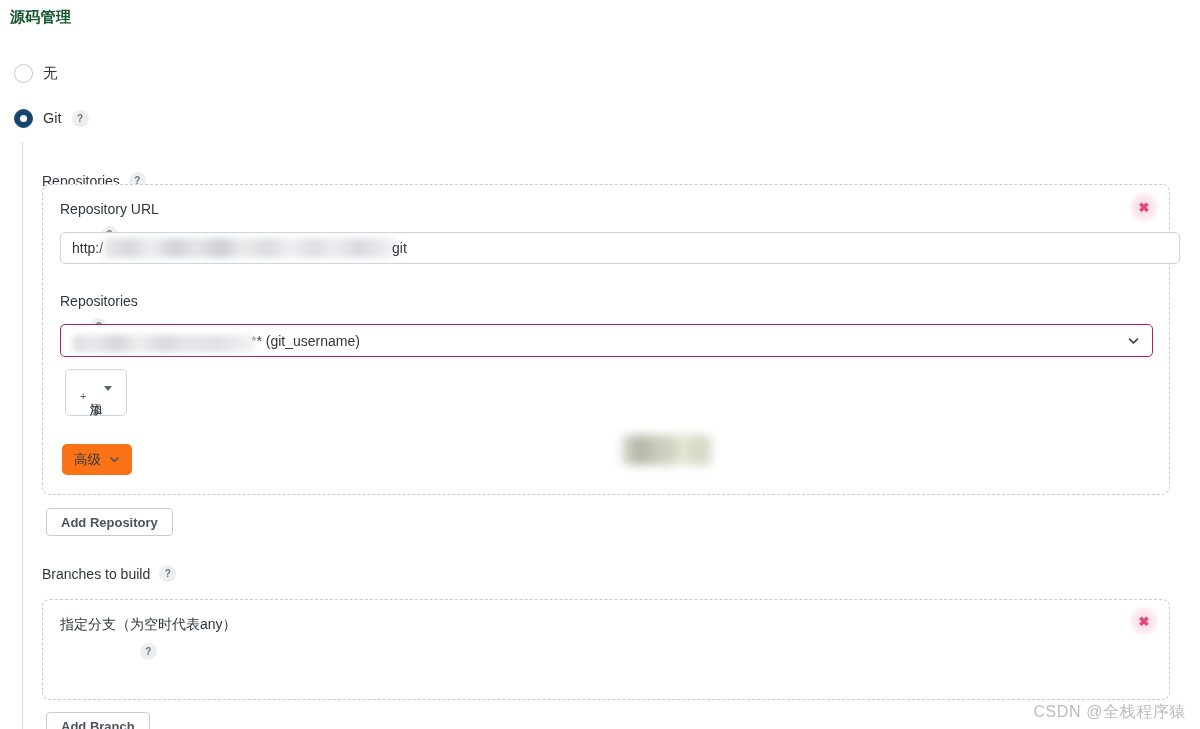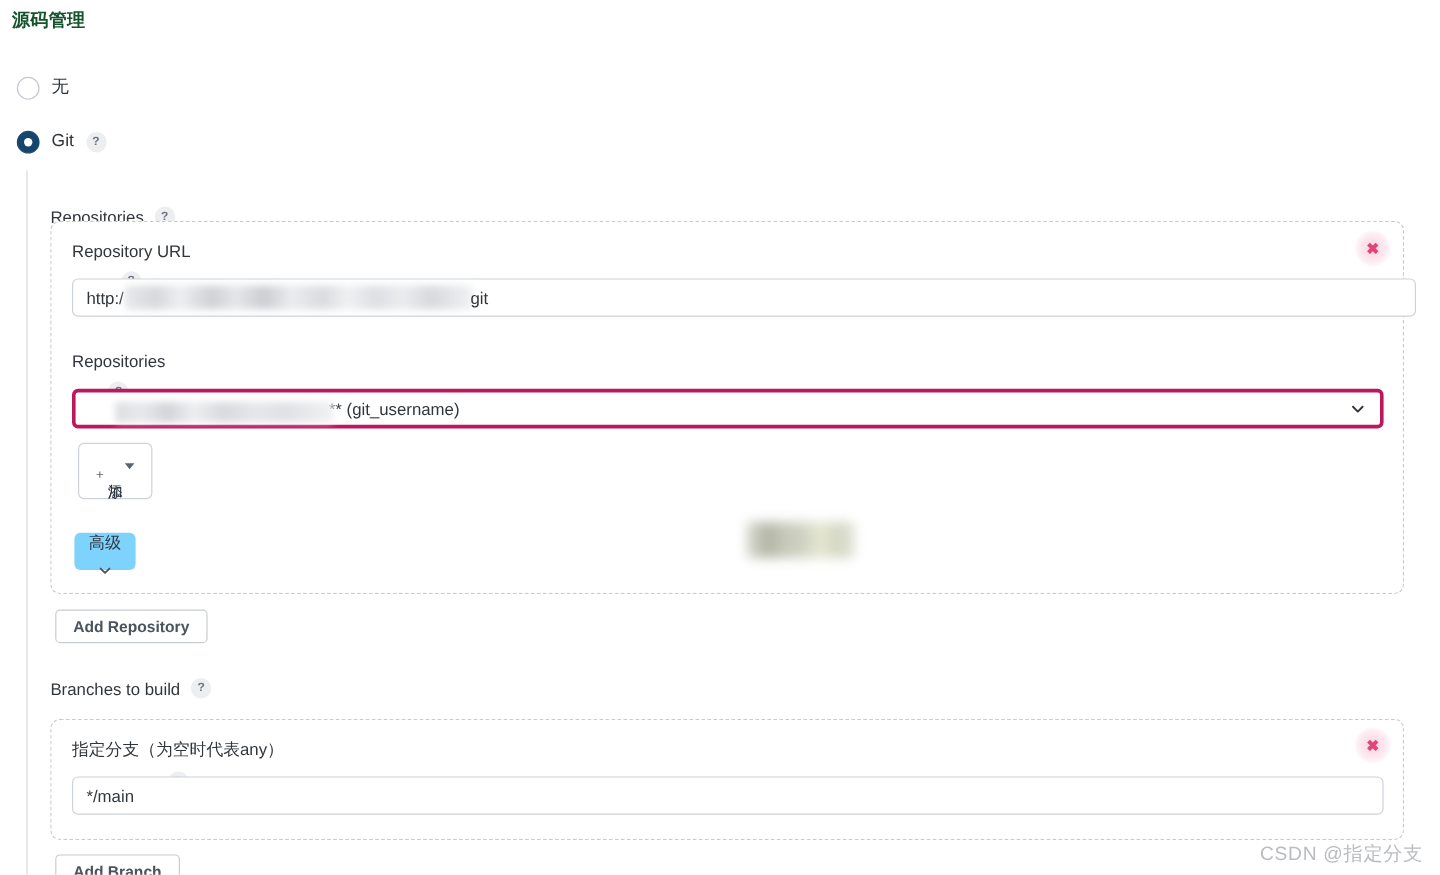--- a/index.html
+++ b/index.html
@@ -186,26 +186,26 @@
   }
 
   
   .select-wrap {
     position: absolute;
     left: 60px; top: 324px;
     width: 1093px; height: 33px;
   }
   .select-box {
     width: 100%; height: 100%;
-    border: 3px solid #be185d;
+    border: 1px solid #be185d;
     border-radius: 5px;
     background: #fff;
     display: flex;
     align-items: center;
-    padding: 0 29px;
+    padding: 0 8px;
     font-size: 14px;
     color: #31363b;
     cursor: pointer;
     position: relative;
   }
   .select-value { position: relative; padding-left: 182px; }
   .blur-cred {
     position: absolute;
     left: 4px; top: 2px;
     width: 182px; height: 17px;
@@ -264,30 +264,29 @@
     border-top: 5px solid #5a6270;
   }
 
   
   .btn-advanced {
     position: absolute;
     left: 62px; top: 444px;
     height: 31px;
     border: none;
     border-radius: 5px;
-    background: #7dd3fc;
+    background: #f97316;
     cursor: pointer;
     display: flex;
     align-items: center;
     gap: 8px;
     padding: 0 12px;
     font-family: "Liberation Sans", "DejaVu Sans", sans-serif;
     font-size: 13.5px;
     color: #2f3640;
-    flex-direction: column;
   }
   .btn-advanced svg { display: block; }
 
   
   .blur-blob {
     position: absolute;
     left: 622px; top: 435px;
     width: 90px; height: 30px;
     pointer-events: none;
     border-radius: 3px;
@@ -408,19 +407,18 @@
 
   <div class="dashed-box box-branch"></div>
 
   <button class="del-btn del-branch">✖</button>
 
   <div class="inner-label lbl-branch-spec">
     <span>指定分支（为空时代表any）</span>
     <span class="help">?</span>
   </div>
 
-  <input class="text-input in-branch" type="text" value="*/main" style="">
 
   <button class="btn-outline btn-add-branch">Add Branch</button>
 
-  <div class="watermark">CSDN @指定分支</div>
+  <div class="watermark">CSDN @全栈程序猿</div>
 
 </div>
 
 </body></html>

